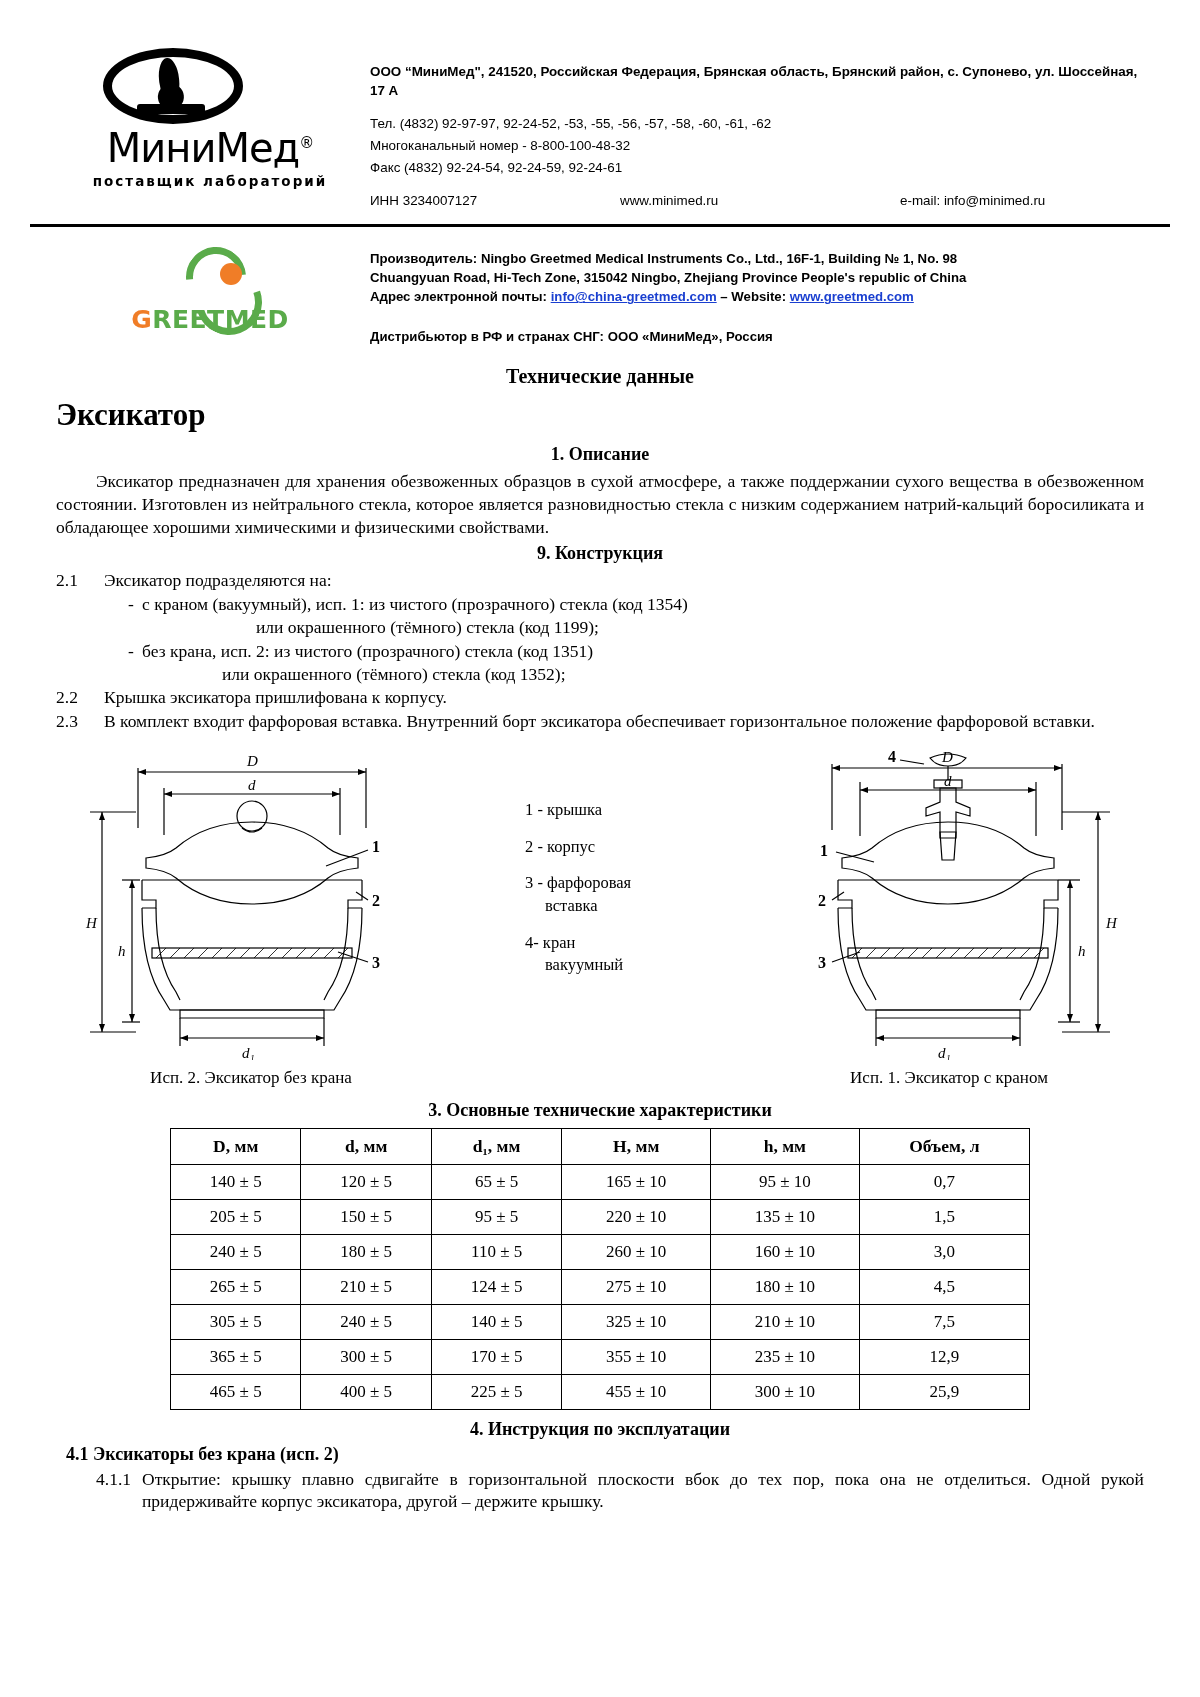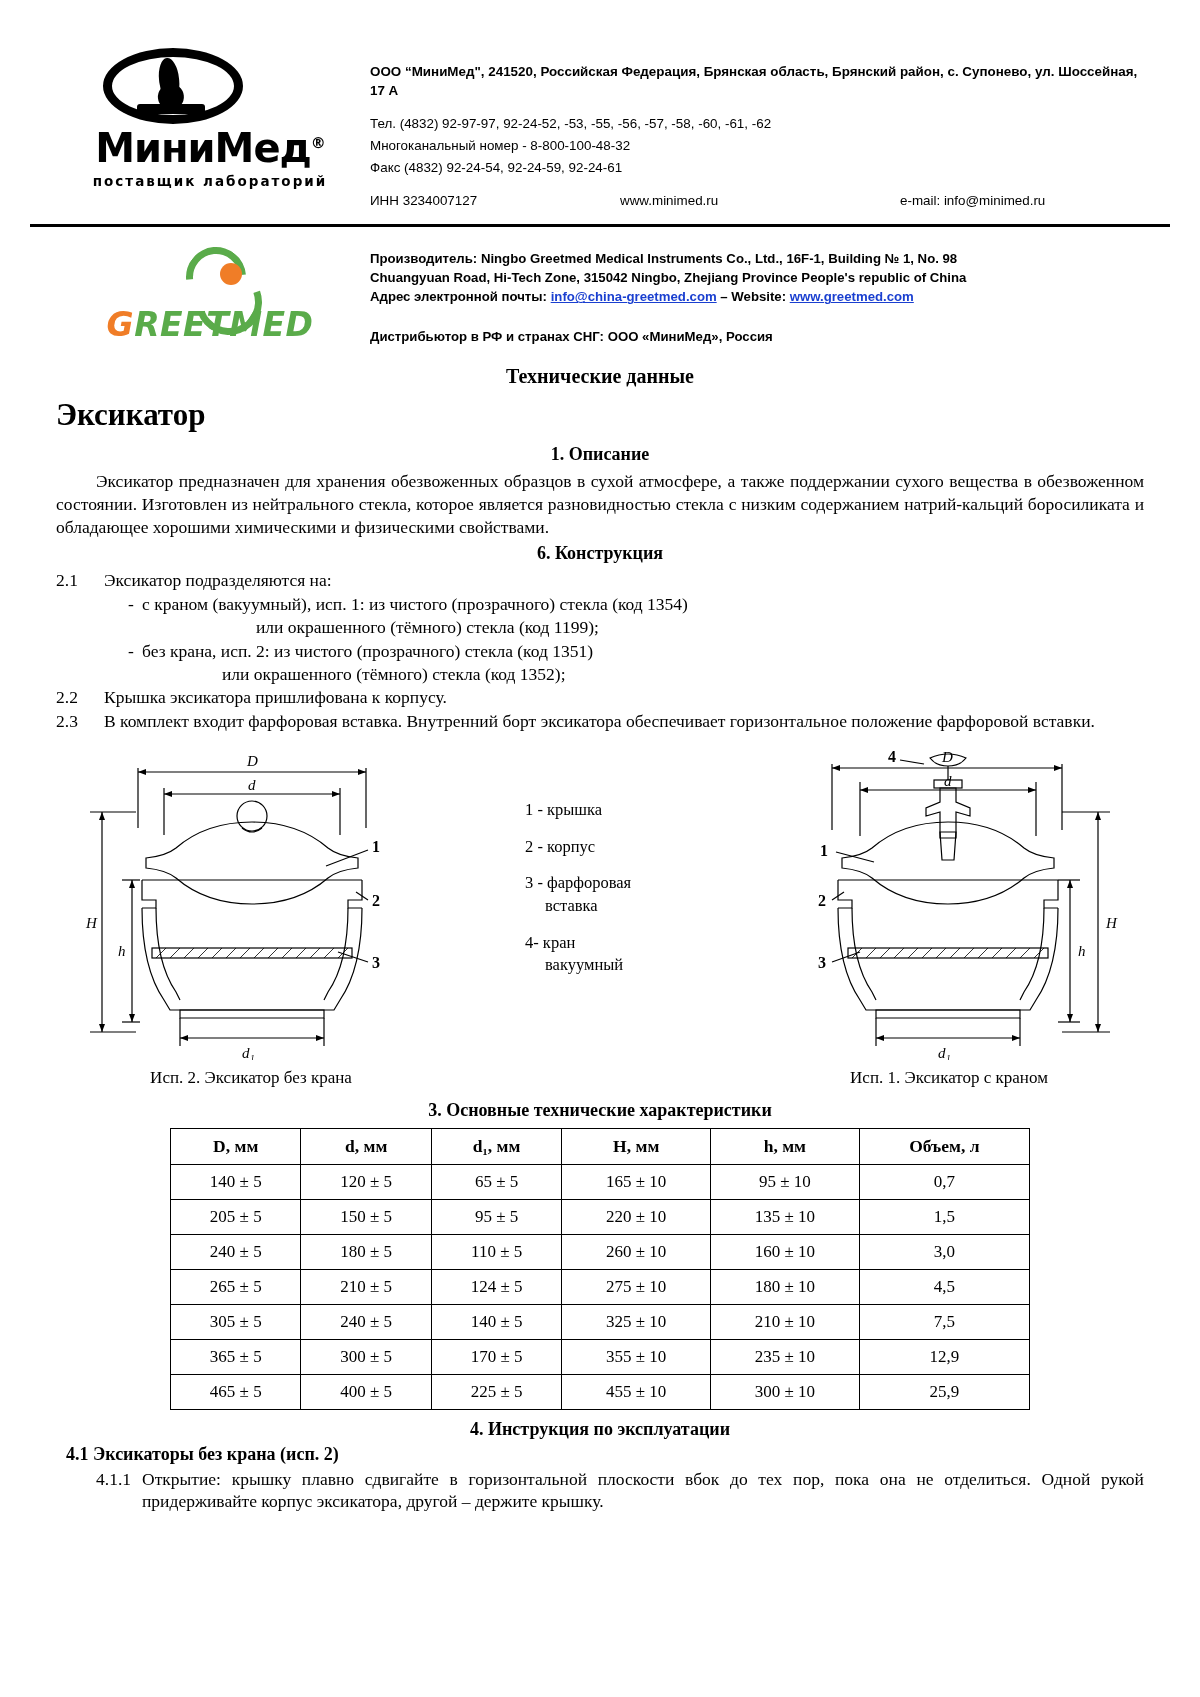--- a/index.html
+++ b/index.html
@@ -68,21 +68,21 @@
   }
   .mm-base {
     position: absolute;
     left: 34px; top: 56px;
     width: 68px; height: 10px;
     background: #000;
     border-radius: 3px;
   }
   .mm-name {
     font-family: "DejaVu Sans", sans-serif;
-    font-weight: bold;
+    font-weight: normal;
     font-size: 40px;
     letter-spacing: -1px;
     margin-top: 2px;
     line-height: 1;
   }
   .mm-reg {
     font-size: 15px;
     vertical-align: super;
   }
   .mm-sub {
@@ -156,25 +156,24 @@
   .gm-dot {
     position: absolute;
     left: 70px; top: 18px;
     width: 22px; height: 22px;
     border-radius: 50%;
     background: #f07d27;
   }
   .gm-word {
     font-family: "DejaVu Sans", sans-serif;
     font-weight: bold;
-    font-size: 33px;
+    font-size: 25px;
     color: #5aab4a;
     letter-spacing: 0.5px;
     margin-top: -6px;
-    font-style: italic;
   }
   .gm-word .g {
     color: #f07d27;
   }
   .gm-info {
     flex: 1;
     font-family: "Liberation Sans", sans-serif;
     font-size: 13.2px;
     font-weight: bold;
     line-height: 1.45;
@@ -364,21 +363,21 @@
     </div>
   </div>
 
   <div class="doc">
     <div class="t-title">Технические данные</div>
     <div class="t-sub">Эксикатор</div>
 
     <div class="sec-head">1.  Описание</div>
     <p class="para">Эксикатор предназначен для хранения обезвоженных образцов в сухой атмосфере, а также поддержании сухого вещества в обезвоженном состоянии. Изготовлен из нейтрального стекла, которое является разновидностью стекла с низким содержанием натрий-кальций боросиликата и обладающее хорошими химическими и физическими свойствами.</p>
 
-    <div class="sec-head">6.  Конструкция</div>
+    <div class="sec-head">9.  Конструкция</div>
 
     <div class="li">
       <span class="num">2.1</span>
       <span>Эксикатор подразделяются на:</span>
     </div>
     <div class="li li2">
       <span class="dash">-</span>
       <span>с краном (вакуумный), исп. 1: из чистого (прозрачного) стекла (код 1354)</span>
     </div>
     <div class="li li-cont">или окрашенного (тёмного) стекла (код 1199);</div>

